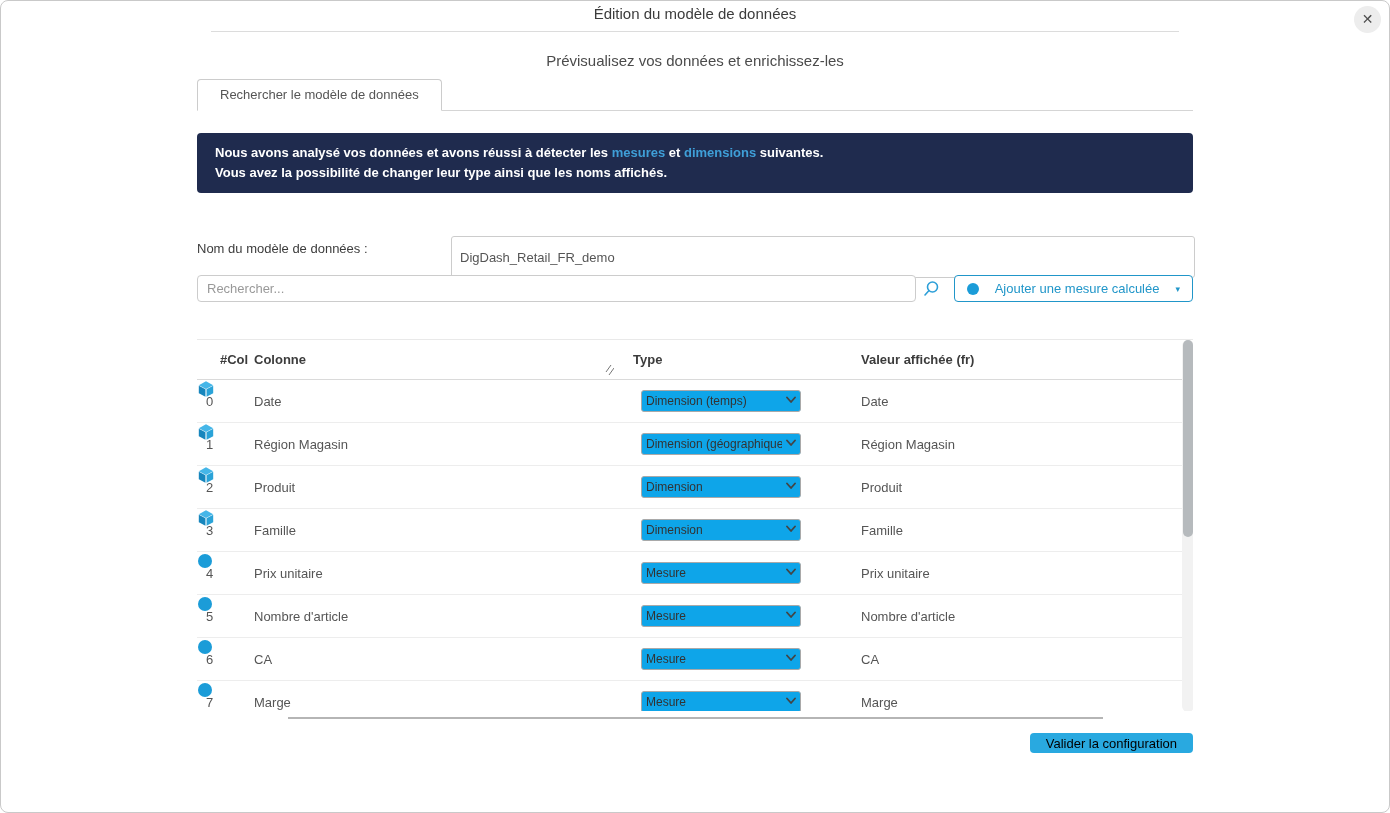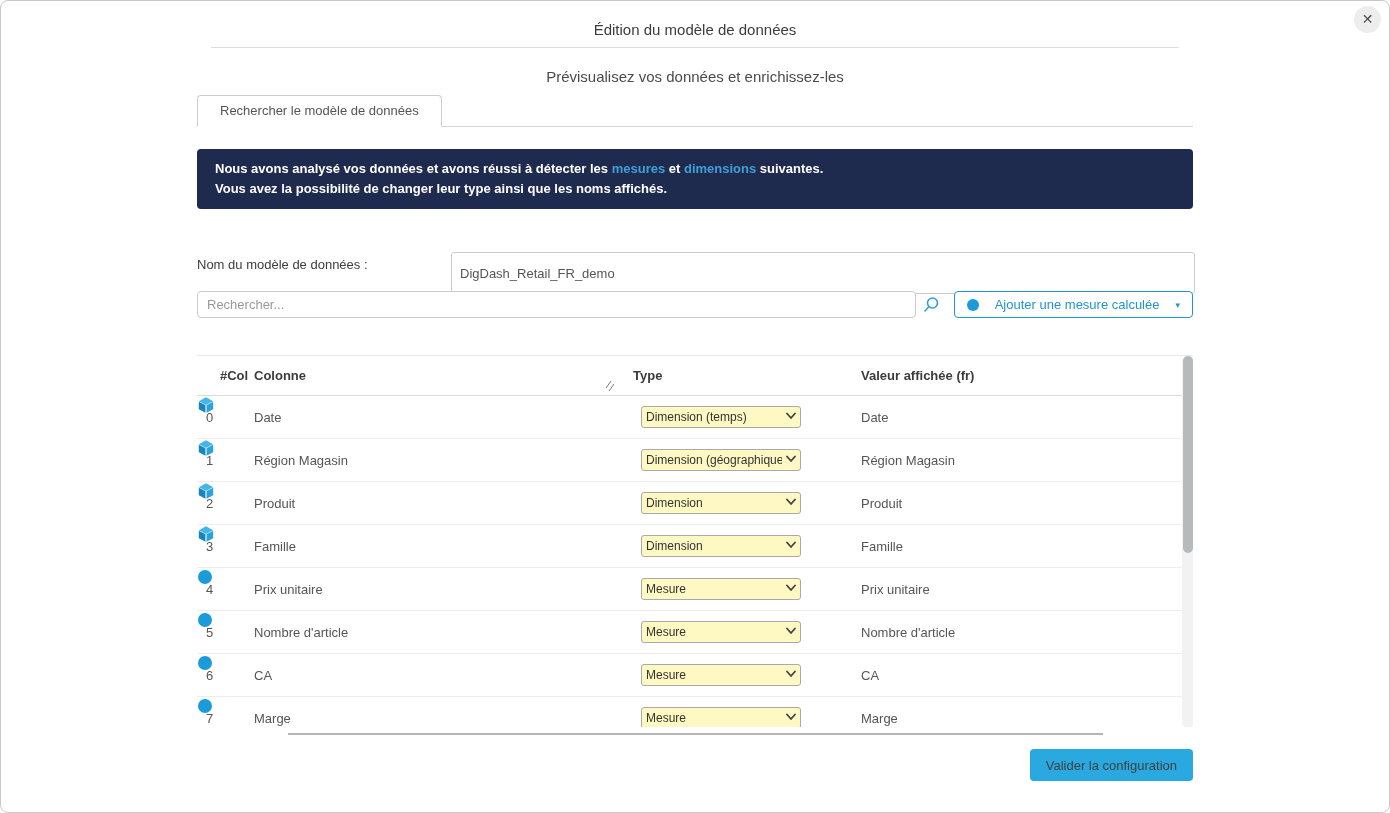--- a/index.html
+++ b/index.html
@@ -1,19 +1,19 @@
 <!DOCTYPE html>
 <html><head>
 <meta charset="utf-8">
 <style>
   * { box-sizing: border-box; margin: 0; padding: 0; }
   html,body { width:1390px; height:813px; background:#fff; font-family:"Liberation Sans", sans-serif; }
   .dialog { position:absolute; inset:0; background:#fff; border:1px solid #c9c9c9; border-radius:8px; overflow:hidden; }
 
-  .dlg-title { text-align:center; padding-top:20px; font-size:15px; color:#3c3c3c; }
+  .dlg-title { text-align:center; padding-top:4px; font-size:15px; color:#3c3c3c; }
   .close-btn { position:absolute; top:5px; right:8px; width:27px; height:27px; border:none; border-radius:50%;
                background:#ededed; color:#4f4f4f; font-size:14px; line-height:27px; text-align:center; cursor:pointer; }
   .title-rule { border:none; border-top:1px solid #dcdcdc; margin:9px 210px 0; }
   .subtitle { text-align:center; margin-top:20px; font-size:15px; color:#4b4b4b; }
 
   .tabs { margin:11px 196px 0; border-bottom:1px solid #d5d5d5; height:31px; position:relative; }
   .tab { position:absolute; bottom:-1px; left:0; height:32px; line-height:30px; padding:0 22px;
          border:1px solid #ccc; border-bottom:1px solid #fff; border-radius:4px 4px 0 0; background:#fff;
          font-size:13px; color:#555; cursor:pointer; }
 
@@ -41,32 +41,32 @@
   .thead { height:40px; border-bottom:1px solid #dadada; position:relative; font-weight:bold; font-size:13px; color:#3c3c3c; }
   .thead .th { position:absolute; top:0; line-height:40px; }
   .th-num { left:23px; } .th-name { left:57px; } .th-type { left:417px;margin-left:19px; } .th-display { left:664px; }
   .grip { position:absolute; left:408px; top:24px; }
 
   .row { height:43px; border-bottom:1px solid #ededed; position:relative; font-size:13px; color:#555; }
   .row > span, .row > div { position:absolute; top:50%; transform:translateY(-50%); }
   .cell-num { left:9px; } .cell-name { left:57px; } .cell-display { left:664px; }
   .cell-icon { left:420px; width:18px; height:18px; }
   .selwrap { left:444px; width:160px; height:22px; }
-  .type-select { width:160px; height:22px; border:1px solid #a9a9a9; border-radius:3px; background:#fef9c3;
+  .type-select { width:160px; height:22px; border:1px solid #a9a9a9; border-radius:3px; background:#0ea5e9;
                  font-family:"Liberation Sans", sans-serif; font-size:12px; color:#333; padding:0 18px 0 4px;
                  -webkit-appearance:none; appearance:none; outline:none; }
   .sel-chevron { position:absolute; right:5px; top:6px; pointer-events:none; }
 
   .scrollbar { position:absolute; top:0; right:-1px; width:12px; height:372px; background:#f2f2f2; border-radius:6px; }
   .thumb { position:absolute; top:0; left:1px; width:10px; height:197px; background:#b6babd; border-radius:5px; cursor:pointer; }
 
   .bottom-rule { border:none; border-top:2px solid #b5b5b5; margin:6px auto 0; width:815px; }
   .footer { margin:14px 196px 0; text-align:right; }
-  .validate-btn { height:32px; min-width:150px; padding:0 16px; border:none; border-radius:4px; background:#29a9e0;
-                  color:#404040; font-size:13px; font-family:"Liberation Sans", sans-serif; cursor:pointer; }
+  .validate-btn { height:20px; min-width:150px; padding:0 16px; border:none; border-radius:4px; background:#29a9e0;
+                  color:#000000; font-size:13px; font-family:"Liberation Sans", sans-serif; cursor:pointer; }
 </style>
 </head>
 <body>
 
 <div class="dialog">
 
   <div class="dlg-title">Édition du modèle de données</div>
   <button class="close-btn">
     <span>✕</span>
   </button>

